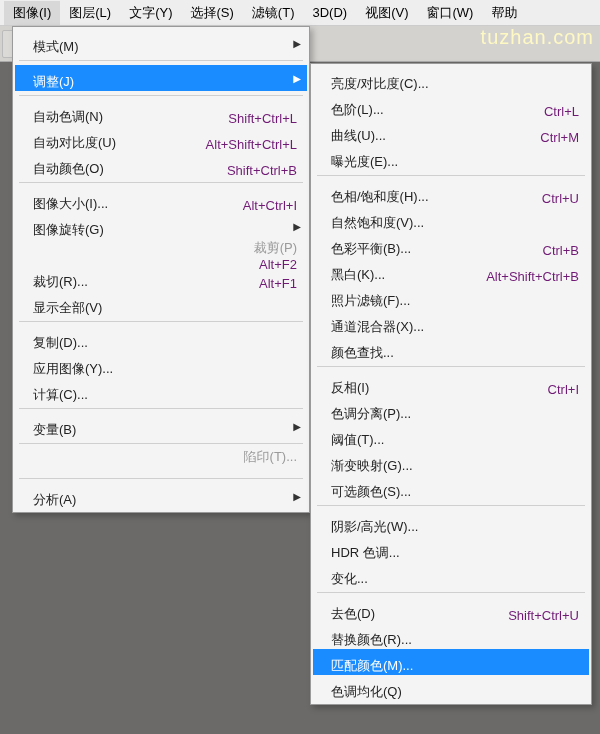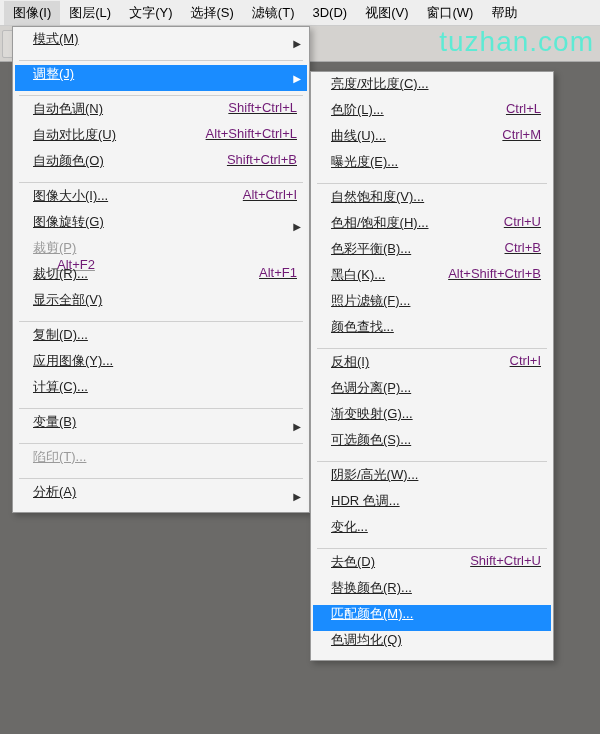--- a/index.html
+++ b/index.html
@@ -28,22 +28,22 @@
     color: #000000;
     cursor: default;
     text-align: right;
   }
   .menubar .mitem.active {
     background: #d8d8d8;
   }
   .watermark {
     position: absolute;
     top: 26px; right: 6px;
-    color: #5eead4;
-    font-size: 28px;
+    color: #fef9c3;
+    font-size: 20px;
     font-family: Arial, sans-serif;
     letter-spacing: 1px;
   }
   .toolbar {
     position: absolute;
     top: 26px; left: 0; right: 0;
     height: 36px;
     background: #d4d2cf;
     border-bottom: 1px solid #aaa;
   }
@@ -62,47 +62,46 @@
   }
   .menu {
     position: absolute;
     background: #f4f4f4;
     border: 1px solid #9a9a9a;
     box-shadow: 3px 3px 6px rgba(0,0,0,0.25);
     padding: 3px 2px;
   }
   .menu .row {
     display: flex;
-    align-items: flex-start;
+    align-items: flex-end;
     height: 26px;
     padding: 0 10px 0 18px;
     white-space: nowrap;
     cursor: default;
     position: relative;
-    text-decoration: underline;
   }
   .menu .row .lbl { flex: 1; }
   .menu .row .sc  { color: #701a75; padding-left: 24px; text-align: right; }
   .menu .row .arrow {
     position: absolute; right: 6px; top: 8px;
     font-size: 10px; color: #333;
   }
   .menu .row.hl {
     background: #1a8cff;
     color: #fff;
   }
   .menu .row.hl .arrow, .menu .row.hl .sc { color: #fff; }
   .menu .row.disabled { color: #9a9a9a; flex-direction: column; }
   .menu .sep {
     height: 1px;
     background: #cfcfcf;
     margin: 4px 4px;
   }
   .m1 { top: 26px; left: 12px; width: 298px; }
-  .m2 { top: 71px; left: 310px; width: 244px; }
+  .m2 { top: 63px; left: 310px; width: 282px; }
 </style>
 </head>
 <body>
 
 <div class="menubar">
   <div class="mitem active">图像(I)</div>
   <div class="mitem">图层(L)</div>
   <div class="mitem">文字(Y)</div>
   <div class="mitem">选择(S)</div>
   <div class="mitem">滤镜(T)</div>
@@ -202,49 +201,55 @@
   </div>
   <div class="row">
     <span class="lbl">曲线(U)...</span>
     <span class="sc">Ctrl+M</span>
   </div>
   <div class="row">
     <span class="lbl">曝光度(E)...</span>
   </div>
   <div class="sep"></div>
   <div class="row">
-    <span class="lbl">自然饱和度(V)...</span>
-  </div>
-  <div class="row">
     <span class="lbl">色相/饱和度(H)...</span>
     <span class="sc">Ctrl+U</span>
   </div>
   <div class="row">
+    <span class="lbl">自然饱和度(V)...</span>
+  </div>
+  <div class="row">
     <span class="lbl">色彩平衡(B)...</span>
     <span class="sc">Ctrl+B</span>
   </div>
   <div class="row">
     <span class="lbl">黑白(K)...</span>
     <span class="sc">Alt+Shift+Ctrl+B</span>
   </div>
   <div class="row">
     <span class="lbl">照片滤镜(F)...</span>
   </div>
   <div class="row">
+    <span class="lbl">通道混合器(X)...</span>
+  </div>
+  <div class="row">
     <span class="lbl">颜色查找...</span>
   </div>
   <div class="sep"></div>
   <div class="row">
     <span class="lbl">反相(I)</span>
     <span class="sc">Ctrl+I</span>
   </div>
   <div class="row">
     <span class="lbl">色调分离(P)...</span>
   </div>
   <div class="row">
+    <span class="lbl">阈值(T)...</span>
+  </div>
+  <div class="row">
     <span class="lbl">渐变映射(G)...</span>
   </div>
   <div class="row">
     <span class="lbl">可选颜色(S)...</span>
   </div>
   <div class="sep"></div>
   <div class="row">
     <span class="lbl">阴影/高光(W)...</span>
   </div>
   <div class="row">

